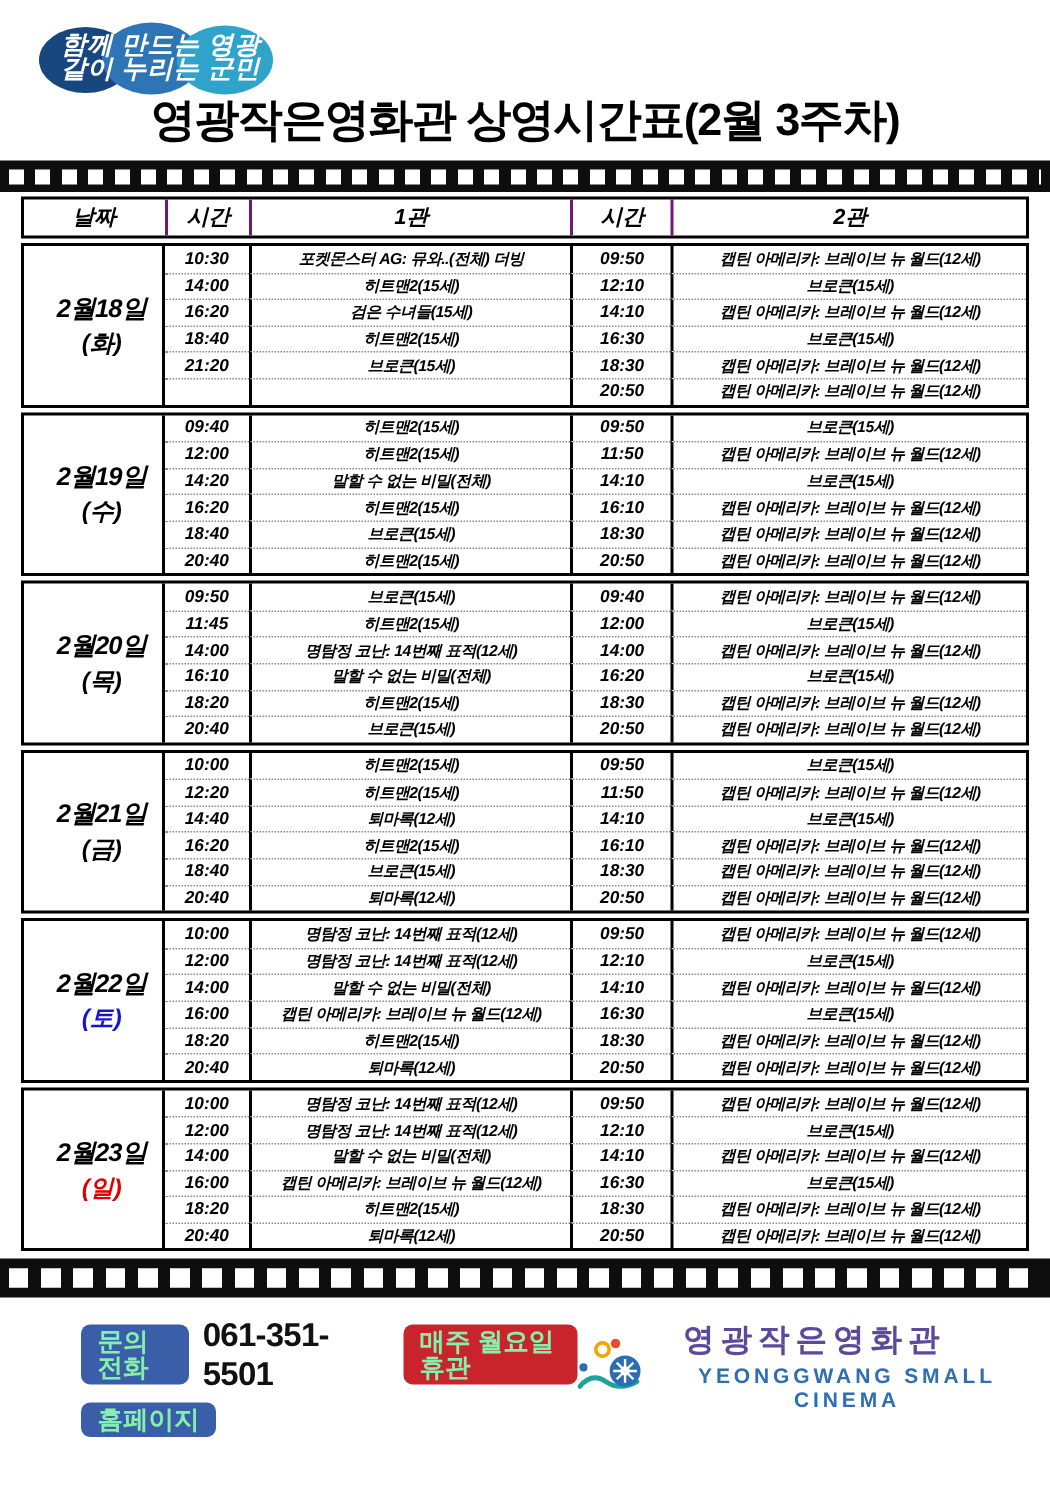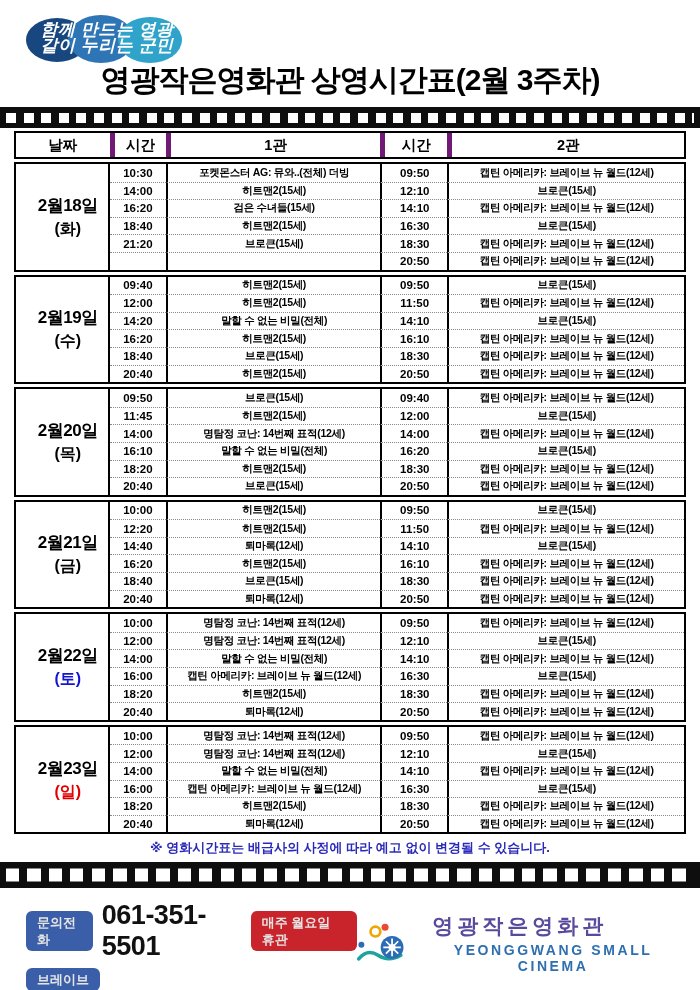--- a/index.html
+++ b/index.html
@@ -25,53 +25,53 @@
   .filmstrip.top{height:21px;margin-top:6px;}
   .filmstrip.bottom{height:26px;margin-top:5px;}
   .filmstrip::before{content:"";position:absolute;left:6px;right:6px;top:50%;
          transform:translateY(-50%);}
   .filmstrip.top::before{height:10px;
          background:repeating-linear-gradient(90deg,#fff 0 10px,transparent 10px 17.6px);}
   .filmstrip.bottom::before{height:13px;
          background:repeating-linear-gradient(90deg,#fff 0 13px,transparent 13px 21.5px);}
 
   
-  .schedule{margin:3px 14px 0 14px;}
+  .schedule{margin:3px 14px 0 14px;font-style:italic;}
   .head-row,.day-block{display:grid;grid-template-columns:14% 8.5% 32% 10.1% 1fr;
          border:2px solid #000;background:#fff;}
   .head-row{margin-bottom:3px;}
   .head-cell{height:24px;line-height:24px;text-align:center;font-weight:bold;
          font-size:14.5px;color:#000;}
-  .head-cell + .head-cell{border-left:5px solid #701a75;}
+  .head-cell + .head-cell{border-left:2px solid #701a75;}
   .day-block{margin-bottom:3px;grid-auto-rows:17.6px;}
   .date-cell{grid-row:1 / span 6;display:flex;flex-direction:column;justify-content:center;
          align-items:center;border-right:2px solid #000;padding-left:12px;}
   .date-cell .d1{font-size:17px;font-weight:bold;color:#000;letter-spacing:-0.5px;}
   .date-cell .d2{font-size:16px;font-weight:bold;margin-top:2px;}
   .cell{display:flex;align-items:center;justify-content:center;font-weight:bold;
          color:#000;white-space:nowrap;overflow:hidden;}
   .cell.time{font-size:11.5px;}
   .cell.movie{font-size:10.5px;letter-spacing:-0.3px;border-left:2px solid #000;}
   .cell.t2{border-left:2px solid #000;}
   .cell.sep{border-top:1.6px dotted #8a8a8a;}
 
   
   .note{margin-top:5px;text-align:center;font-size:13px;font-weight:bold;color:#2a2ab8;}
 
   
   .footer{margin:12px 26px 0 26px;display:flex;justify-content:space-between;
           align-items:flex-start;}
   .contact{display:flex;flex-direction:column;gap:6px;}
   .contact-row{display:flex;align-items:center;gap:9px;}
-  .badge{display:inline-block;padding:3px 11px;border-radius:6px;color:#e5e5e5;
-         font-size:13px;font-weight:bold;line-height:17px;}
+  .badge{display:inline-block;padding:3px 11px;border-radius:6px;color:#86efac;
+         font-size:17px;font-weight:bold;line-height:17px;margin-left:28px;}
   .badge.blue{background:#3a5fa8;}
   .badge.red{background:#c9242b;}
-  .phone,.url{font-size:27px;font-weight:bold;color:#111;letter-spacing:-0.5px;}
-  .cinema-logo{display:flex;align-items:center;gap:24px;margin-top:12px;}
+  .phone,.url{font-size:22px;font-weight:bold;color:#111;letter-spacing:-0.5px;}
+  .cinema-logo{display:flex;align-items:center;gap:24px;margin-top:2px;}
   .logo-text .kr{font-size:21px;font-weight:bold;color:#5a4a9c;letter-spacing:4px;}
   .logo-text .en{font-size:14px;font-weight:bold;color:#2e6fb0;letter-spacing:2.6px;
          text-align:center;margin-top:2px;}
 </style>
 </head>
 <body>
 
 <div class="page">
 
   <div class="top-logo">
@@ -273,33 +273,32 @@
           <div class="cell time t2 sep">18:30</div>
           <div class="cell movie sep">캡틴 아메리카: 브레이브 뉴 월드(12세)</div>
           <div class="cell time t1c sep">20:40</div>
           <div class="cell movie sep">퇴마록(12세)</div>
           <div class="cell time t2 sep">20:50</div>
           <div class="cell movie sep">캡틴 아메리카: 브레이브 뉴 월드(12세)</div>
         </div>
       </div>
   </div>
 
-  <div class="note">※ 영화시간표는 배급사의 사정에 따라 예고 없이 변경될 수 있습니다.</div>
 
   <div class="filmstrip bottom"></div>
 
   <div class="footer">
     <div class="contact">
       <div class="contact-row">
         <span class="badge blue">문의전화</span>
         <span class="phone">061-351-5501</span>
         <span class="badge red">매주 월요일 휴관</span>
       </div>
       <div class="contact-row">
-        <span class="badge blue">브레이브</span>
+        <span class="badge blue">홈페이지</span>
       </div>
     </div>
     <div class="cinema-logo">
       <svg width="58" height="48" viewBox="0 0 58 48">
         <circle cx="5" cy="26" r="3.4" fill="#2c6cb5"></circle>
         <circle cx="21" cy="11" r="5.6" fill="none" stroke="#f0a500" stroke-width="3"></circle>
         <circle cx="32" cy="6" r="4" fill="#e84b31"></circle>
         <path d="M2 42 Q12 30 24 38 T50 38" fill="none" stroke="#1ba39c" stroke-width="4" stroke-linecap="round"></path>
         <circle cx="40" cy="29" r="13" fill="#2c6cb5"></circle>
         <g stroke="#ffffff" stroke-width="2">

